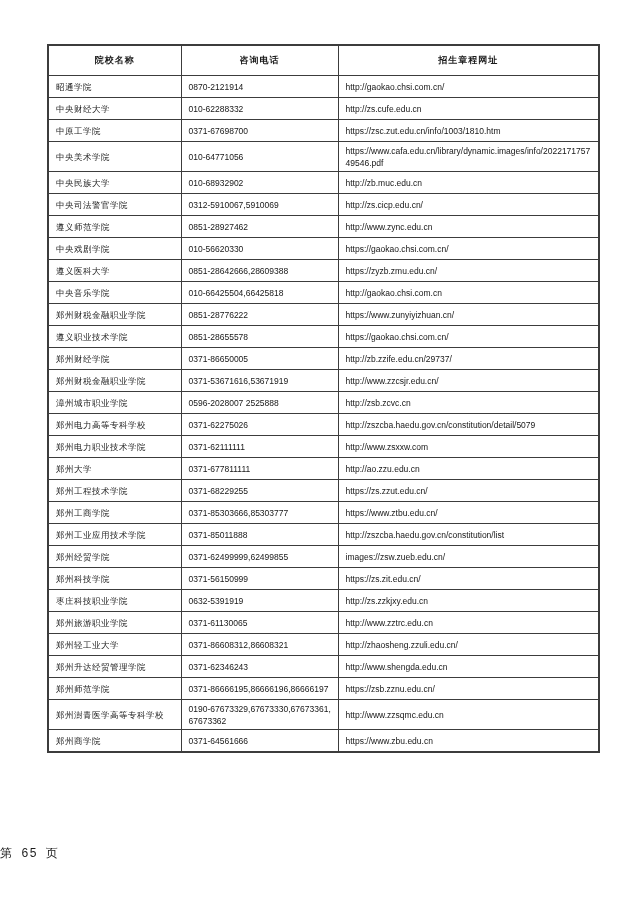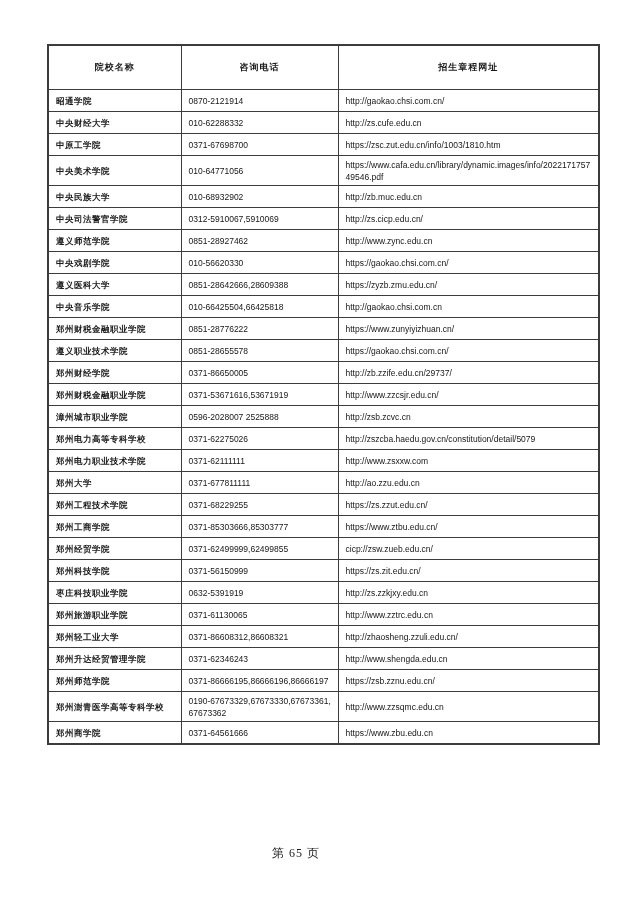--- a/index.html
+++ b/index.html
@@ -25,52 +25,51 @@
     table-layout: fixed;
     border: 2px solid #3c3c3c;
   }
   table.inst-table th,
   table.inst-table td {
     border: 1.5px solid #3c3c3c;
     overflow: hidden;
   }
   table.inst-table th {
     height: 15px;
-    padding: 14px 2px;
+    padding: 7px 2px;
     font-size: 9px;
     font-weight: bold;
     text-align: center;
     vertical-align: middle;
     letter-spacing: 1px;
   }
   table.inst-table td {
     height: 16px;
     padding: 3px 4px 2px 7px;
     font-size: 8.5px;
     line-height: 12px;
     vertical-align: middle;
     word-break: break-all;
   }
   td.cell-name {
     font-size: 9px;
-    font-weight: 700;
+    font-weight: 400;
     letter-spacing: 0.5px;
     word-break: keep-all;
   }
   td.cell-phone, td.cell-url {
     font-weight: 400;
     color: #161616;
   }
   .footer {
     position: absolute;
     top: 845px;
     left: 0;
     width: 592px;
-    text-align: center;
-    font-family: Liberation Serif, serif;
+    font-family: Liberation Mono, monospace;
     font-size: 12px;
     color: #1b1b1b;
     letter-spacing: 1px;
   }
 </style>
 </head>
 <body>
 
 <div class="page">
 
@@ -182,23 +181,28 @@
           <td class="cell-name">郑州工程技术学院</td>
           <td class="cell-phone">0371-68229255</td>
           <td class="cell-url">https://zs.zzut.edu.cn/</td>
         </tr>
         <tr>
           <td class="cell-name">郑州工商学院</td>
           <td class="cell-phone">0371-85303666,85303777</td>
           <td class="cell-url">https://www.ztbu.edu.cn/</td>
         </tr>
         <tr>
+          <td class="cell-name">郑州工业应用技术学院</td>
+          <td class="cell-phone">0371-85011888</td>
+          <td class="cell-url">http://zszcba.haedu.gov.cn/constitution/list</td>
+        </tr>
+        <tr>
           <td class="cell-name">郑州经贸学院</td>
           <td class="cell-phone">0371-62499999,62499855</td>
-          <td class="cell-url">cicp://zsw.zueb.edu.cn/</td>
+          <td class="cell-url">images://zsw.zueb.edu.cn/</td>
         </tr>
         <tr>
           <td class="cell-name">郑州科技学院</td>
           <td class="cell-phone">0371-56150999</td>
           <td class="cell-url">https://zs.zit.edu.cn/</td>
         </tr>
         <tr>
           <td class="cell-name">枣庄科技职业学院</td>
           <td class="cell-phone">0632-5391919</td>
           <td class="cell-url">http://zs.zzkjxy.edu.cn</td>

